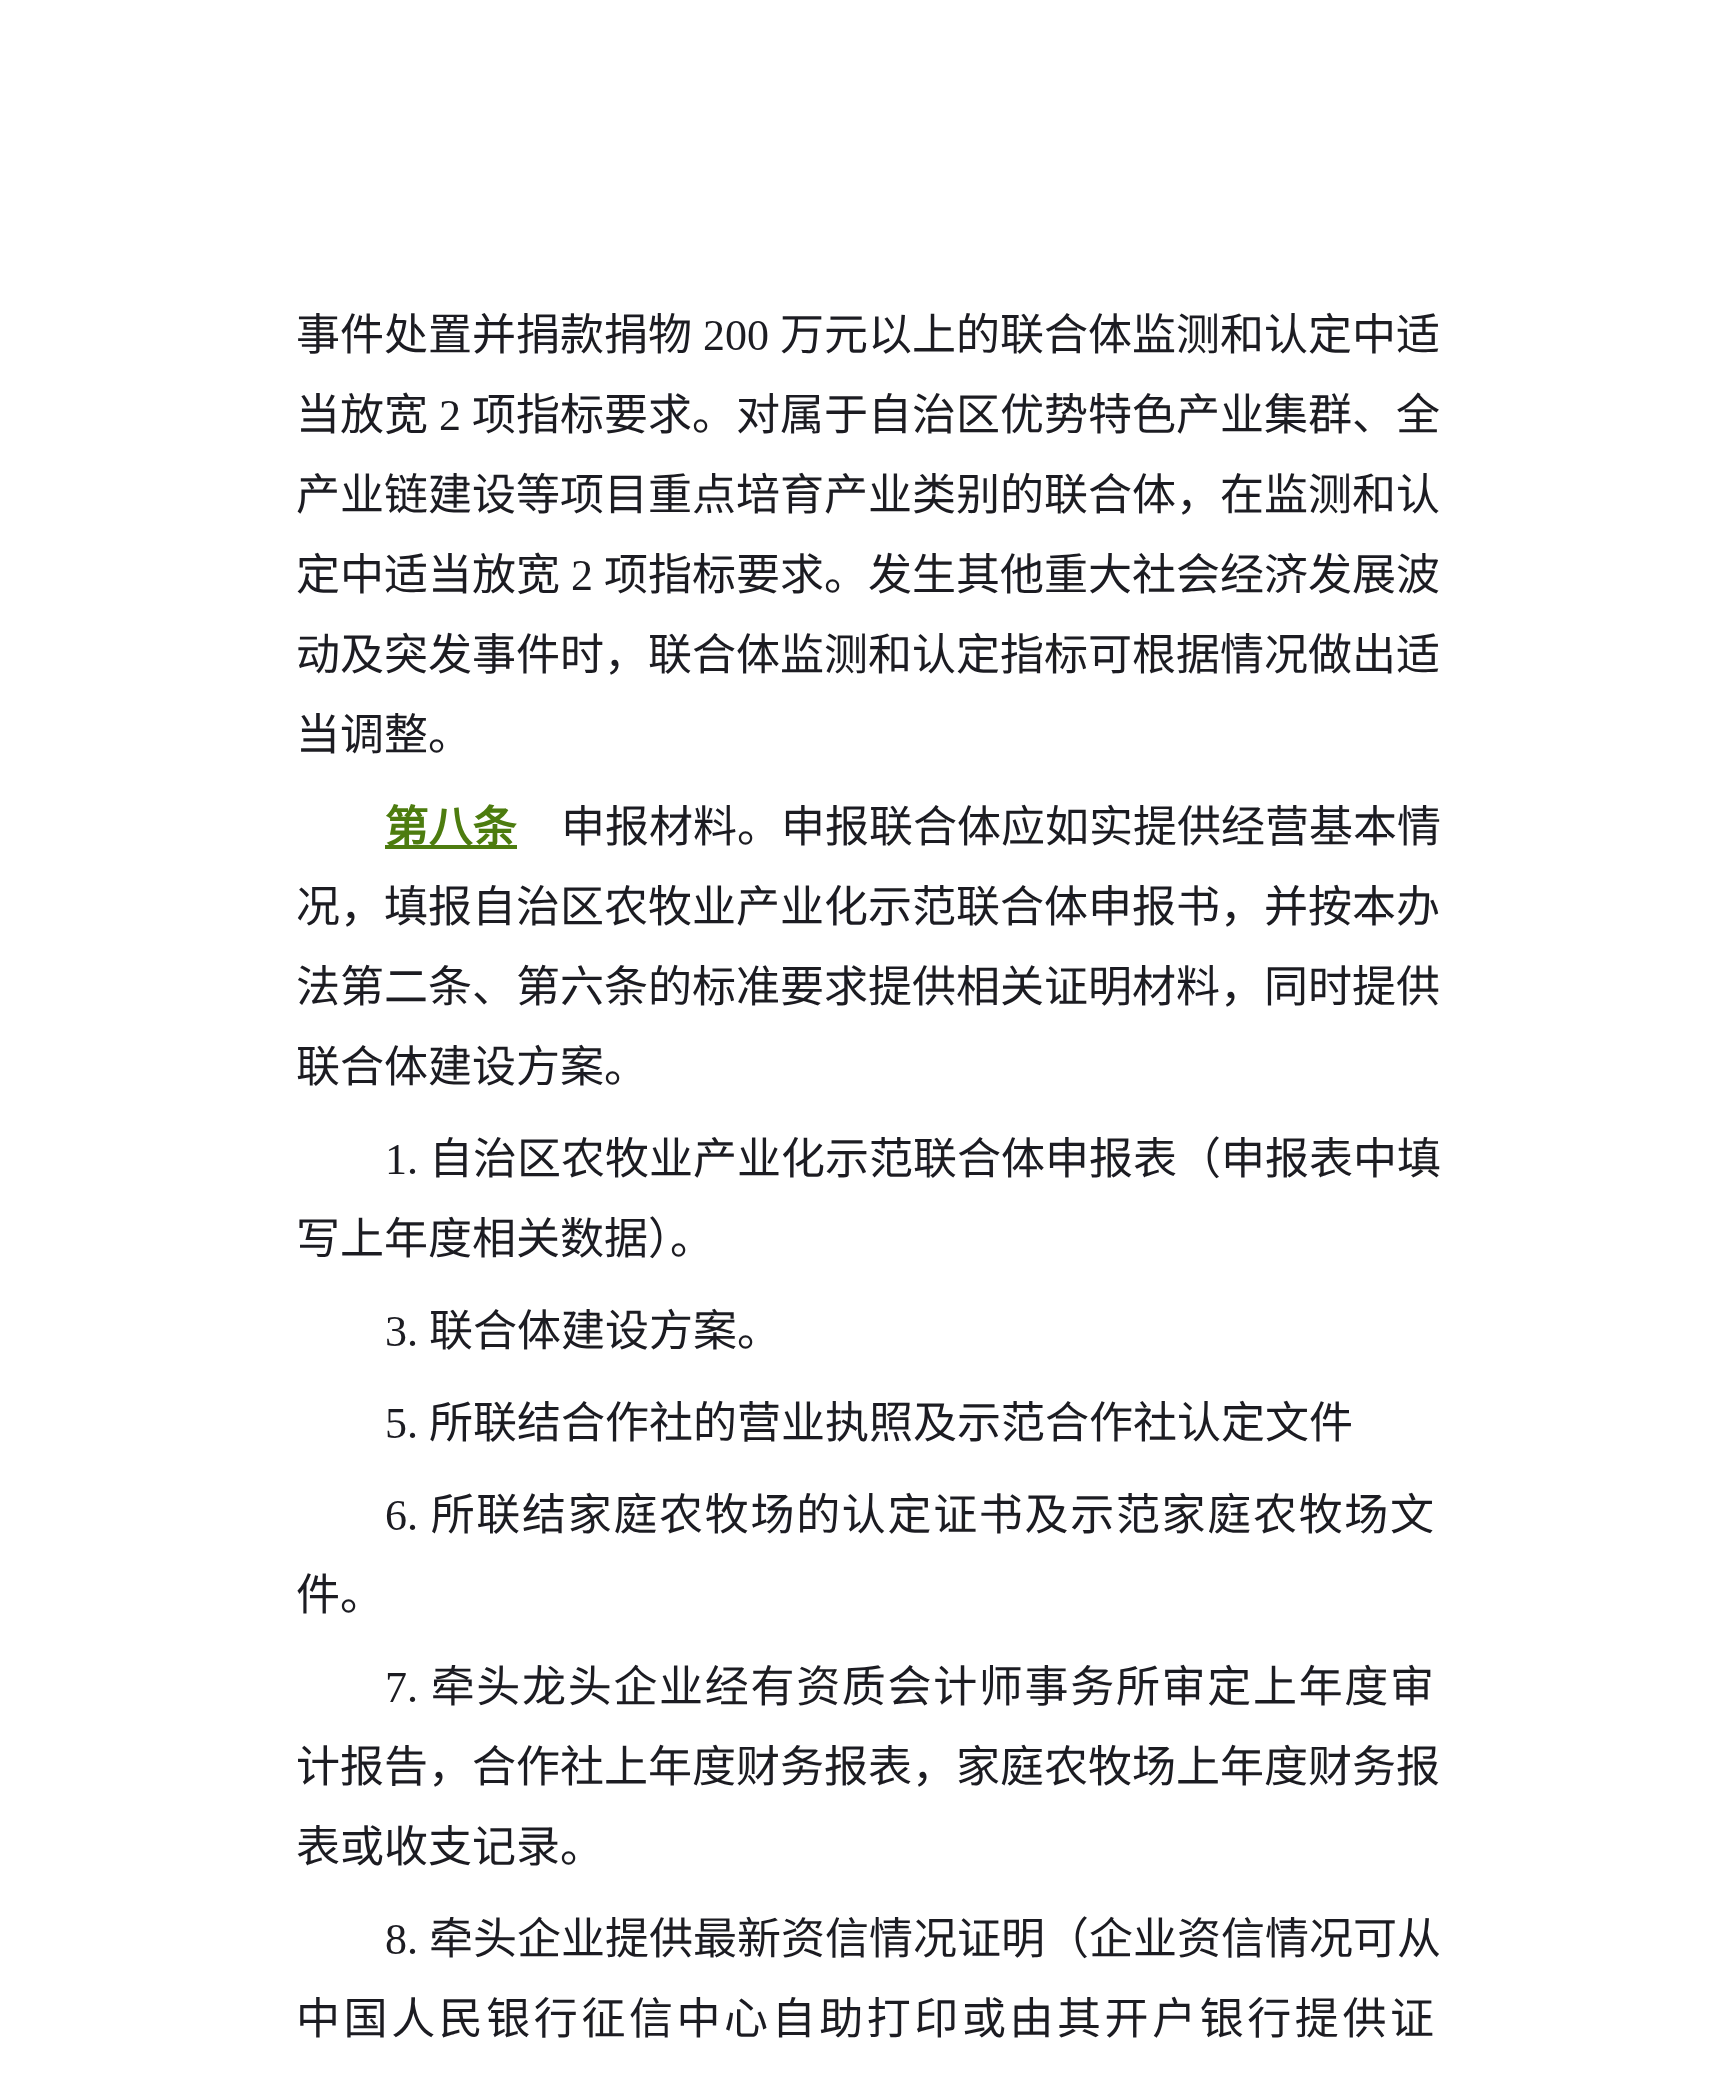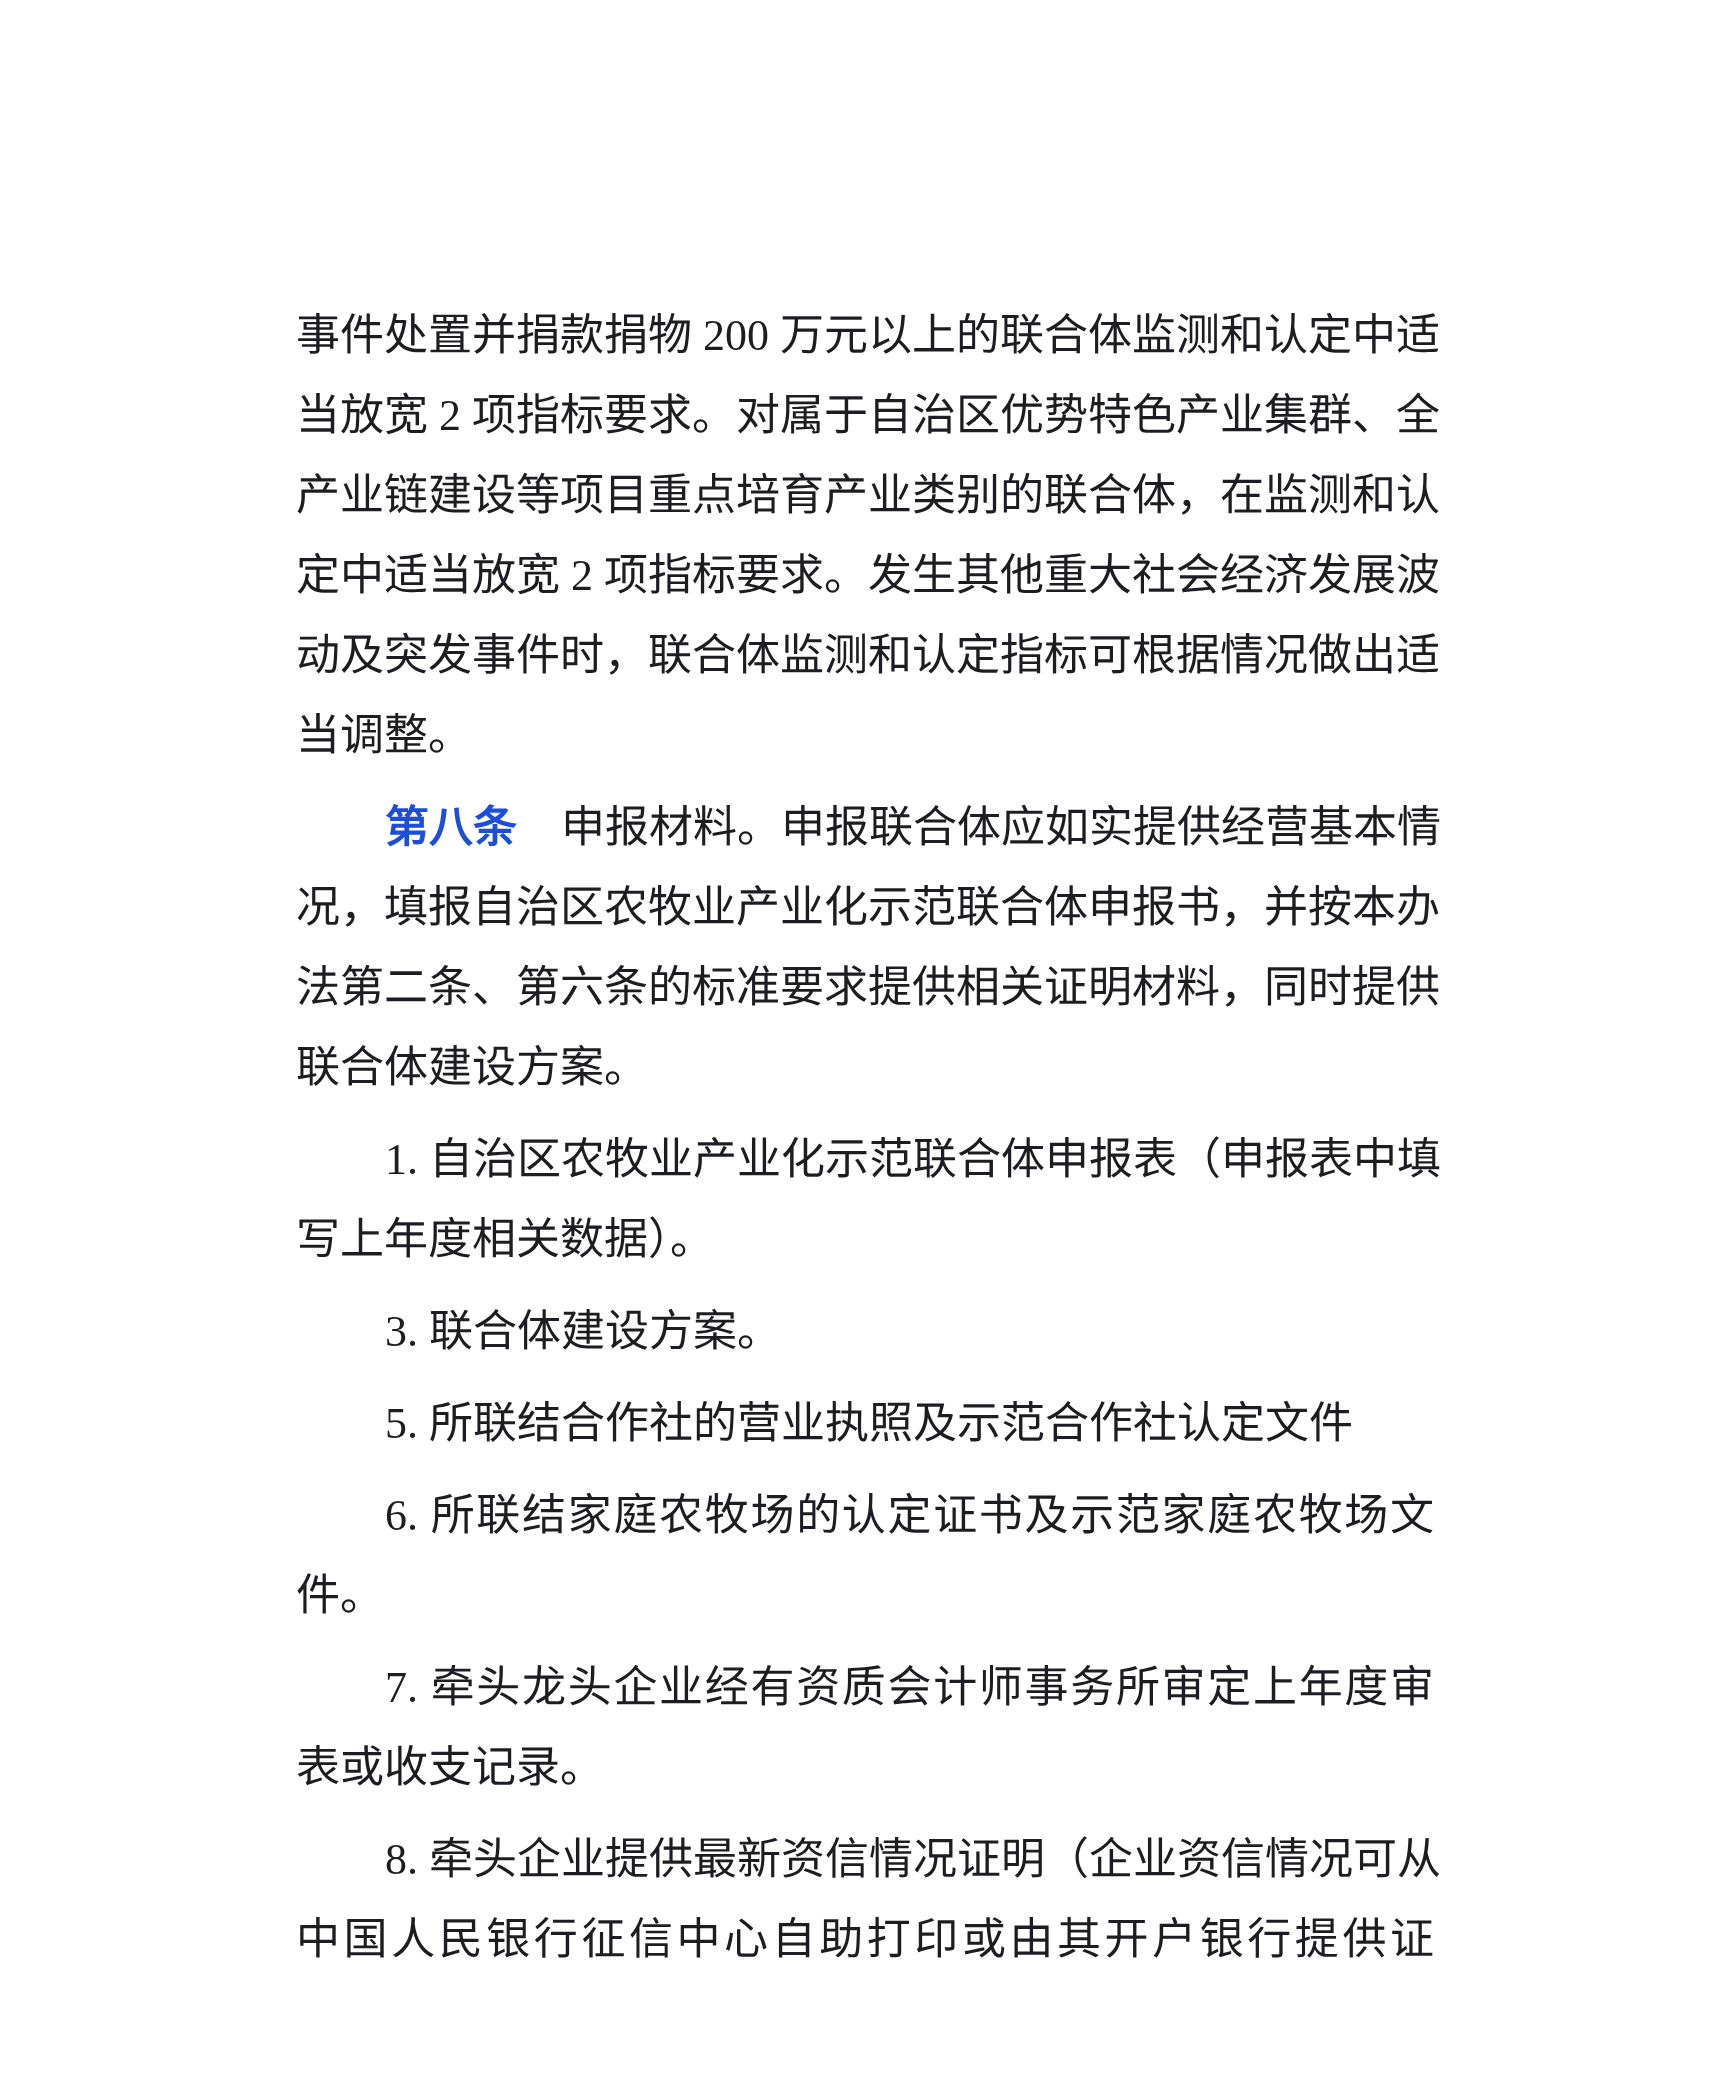--- a/index.html
+++ b/index.html
@@ -55,41 +55,42 @@
   <div class="text-block" style="color: rgb(28, 28, 34);">
       <div class="para">
         <div class="line fill">事件处置并捐款捐物 200 万元以上的联合体监测和认定中适</div>
         <div class="line fill">当放宽 2 项指标要求。对属于自治区优势特色产业集群、全</div>
         <div class="line fill">产业链建设等项目重点培育产业类别的联合体，在监测和认</div>
         <div class="line fill">定中适当放宽 2 项指标要求。发生其他重大社会经济发展波</div>
         <div class="line fill">动及突发事件时，联合体监测和认定指标可根据情况做出适</div>
         <div class="line">当调整。</div>
       </div>
       <div class="para">
-        <div class="line fill indent"><b class="article-lead" style="color: #1d4ed8;">第八条</b>　申报材料。申报联合体应如实提供经营基本情</div>
+        <div class="line fill indent"><b class="article-lead" style="color: #4d7c0f; text-decoration: underline;">第八条</b>　申报材料。申报联合体应如实提供经营基本情</div>
         <div class="line fill">况，填报自治区农牧业产业化示范联合体申报书，并按本办</div>
         <div class="line fill">法第二条、第六条的标准要求提供相关证明材料，同时提供</div>
         <div class="line">联合体建设方案。</div>
       </div>
       <div class="para">
         <div class="line fill indent">1. 自治区农牧业产业化示范联合体申报表（申报表中填</div>
         <div class="line">写上年度相关数据）。</div>
       </div>
       <div class="para">
         <div class="line indent">3. 联合体建设方案。</div>
       </div>
       <div class="para">
         <div class="line indent">5. 所联结合作社的营业执照及示范合作社认定文件</div>
       </div>
       <div class="para">
         <div class="line fill indent">6. 所联结家庭农牧场的认定证书及示范家庭农牧场文</div>
         <div class="line">件。</div>
       </div>
       <div class="para">
         <div class="line fill indent">7. 牵头龙头企业经有资质会计师事务所审定上年度审</div>
+        <div class="line fill">计报告，合作社上年度财务报表，家庭农牧场上年度财务报</div>
         <div class="line">表或收支记录。</div>
       </div>
       <div class="para">
         <div class="line fill indent">8. 牵头企业提供最新资信情况证明（企业资信情况可从</div>
         <div class="line fill">中国人民银行征信中心自助打印或由其开户银行提供证</div>
       </div>
     </div>
 </div>
 
 

